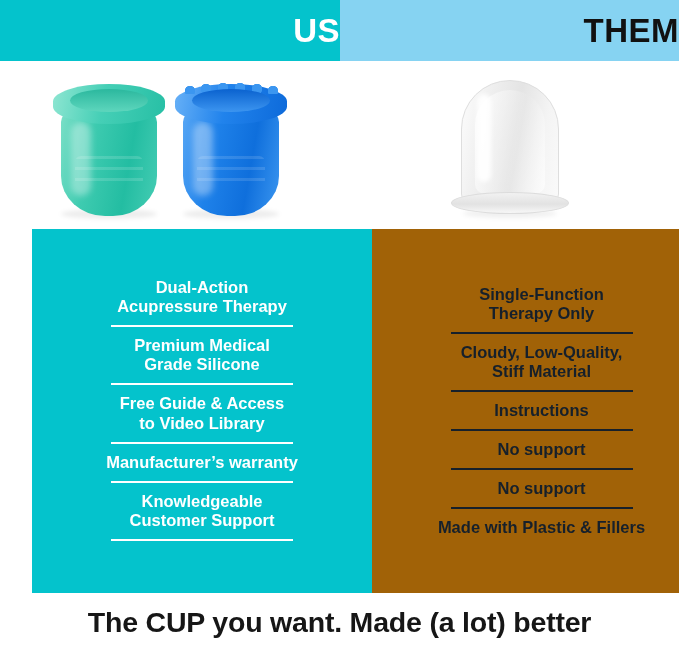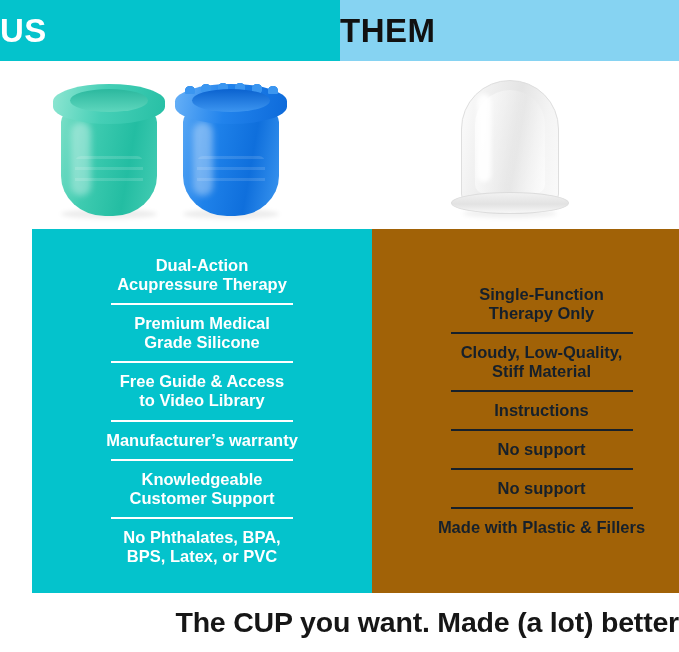--- a/index.html
+++ b/index.html
@@ -27,21 +27,21 @@
     left: 0;
     top: 0;
     width: 679px;
     height: 61px;
     display: flex;
   }
   .header-cell {
     flex: 0 0 50%;
     display: flex;
     align-items: center;
-    justify-content: flex-start;
+    justify-content: flex-end;
   }
   .header-cell.us {
     background: #04c3cc;
     flex-basis: 340px;
   }
   .header-cell.them {
     background: #86d3f2;
     flex-basis: 339px;
   }
   .header-title {
@@ -302,21 +302,21 @@
   
   .footer-band {
     position: absolute;
     left: 0;
     top: 593px;
     width: 679px;
     height: 59px;
     background: #ffffff;
     display: flex;
     align-items: center;
-    justify-content: flex-end;
+    justify-content: center;
   }
   .footer-tagline {
     font-size: 28.5px;
     font-weight: 700;
     color: #161616;
     letter-spacing: -0.2px;
     white-space: nowrap;
   }
 </style>
 </head>
@@ -384,24 +384,20 @@
       <div class="feature-sep"></div>
       <div class="feature-item">
         <span class="feature-line">Manufacturer’s warranty</span>
       </div>
       <div class="feature-sep"></div>
       <div class="feature-item">
         <span class="feature-line">Knowledgeable</span>
         <span class="feature-line">Customer Support</span>
       </div>
       <div class="feature-sep"></div>
-      <div class="feature-item">
-        <span class="feature-line">No Phthalates, BPA,</span>
-        <span class="feature-line">BPS, Latex, or PVC</span>
-      </div>
     </div>
 
     <div class="features-col them-features">
       <div class="feature-item">
         <span class="feature-line">Single-Function</span>
         <span class="feature-line">Therapy Only</span>
       </div>
       <div class="feature-sep"></div>
       <div class="feature-item">
         <span class="feature-line">Cloudy, Low-Quality,</span>

